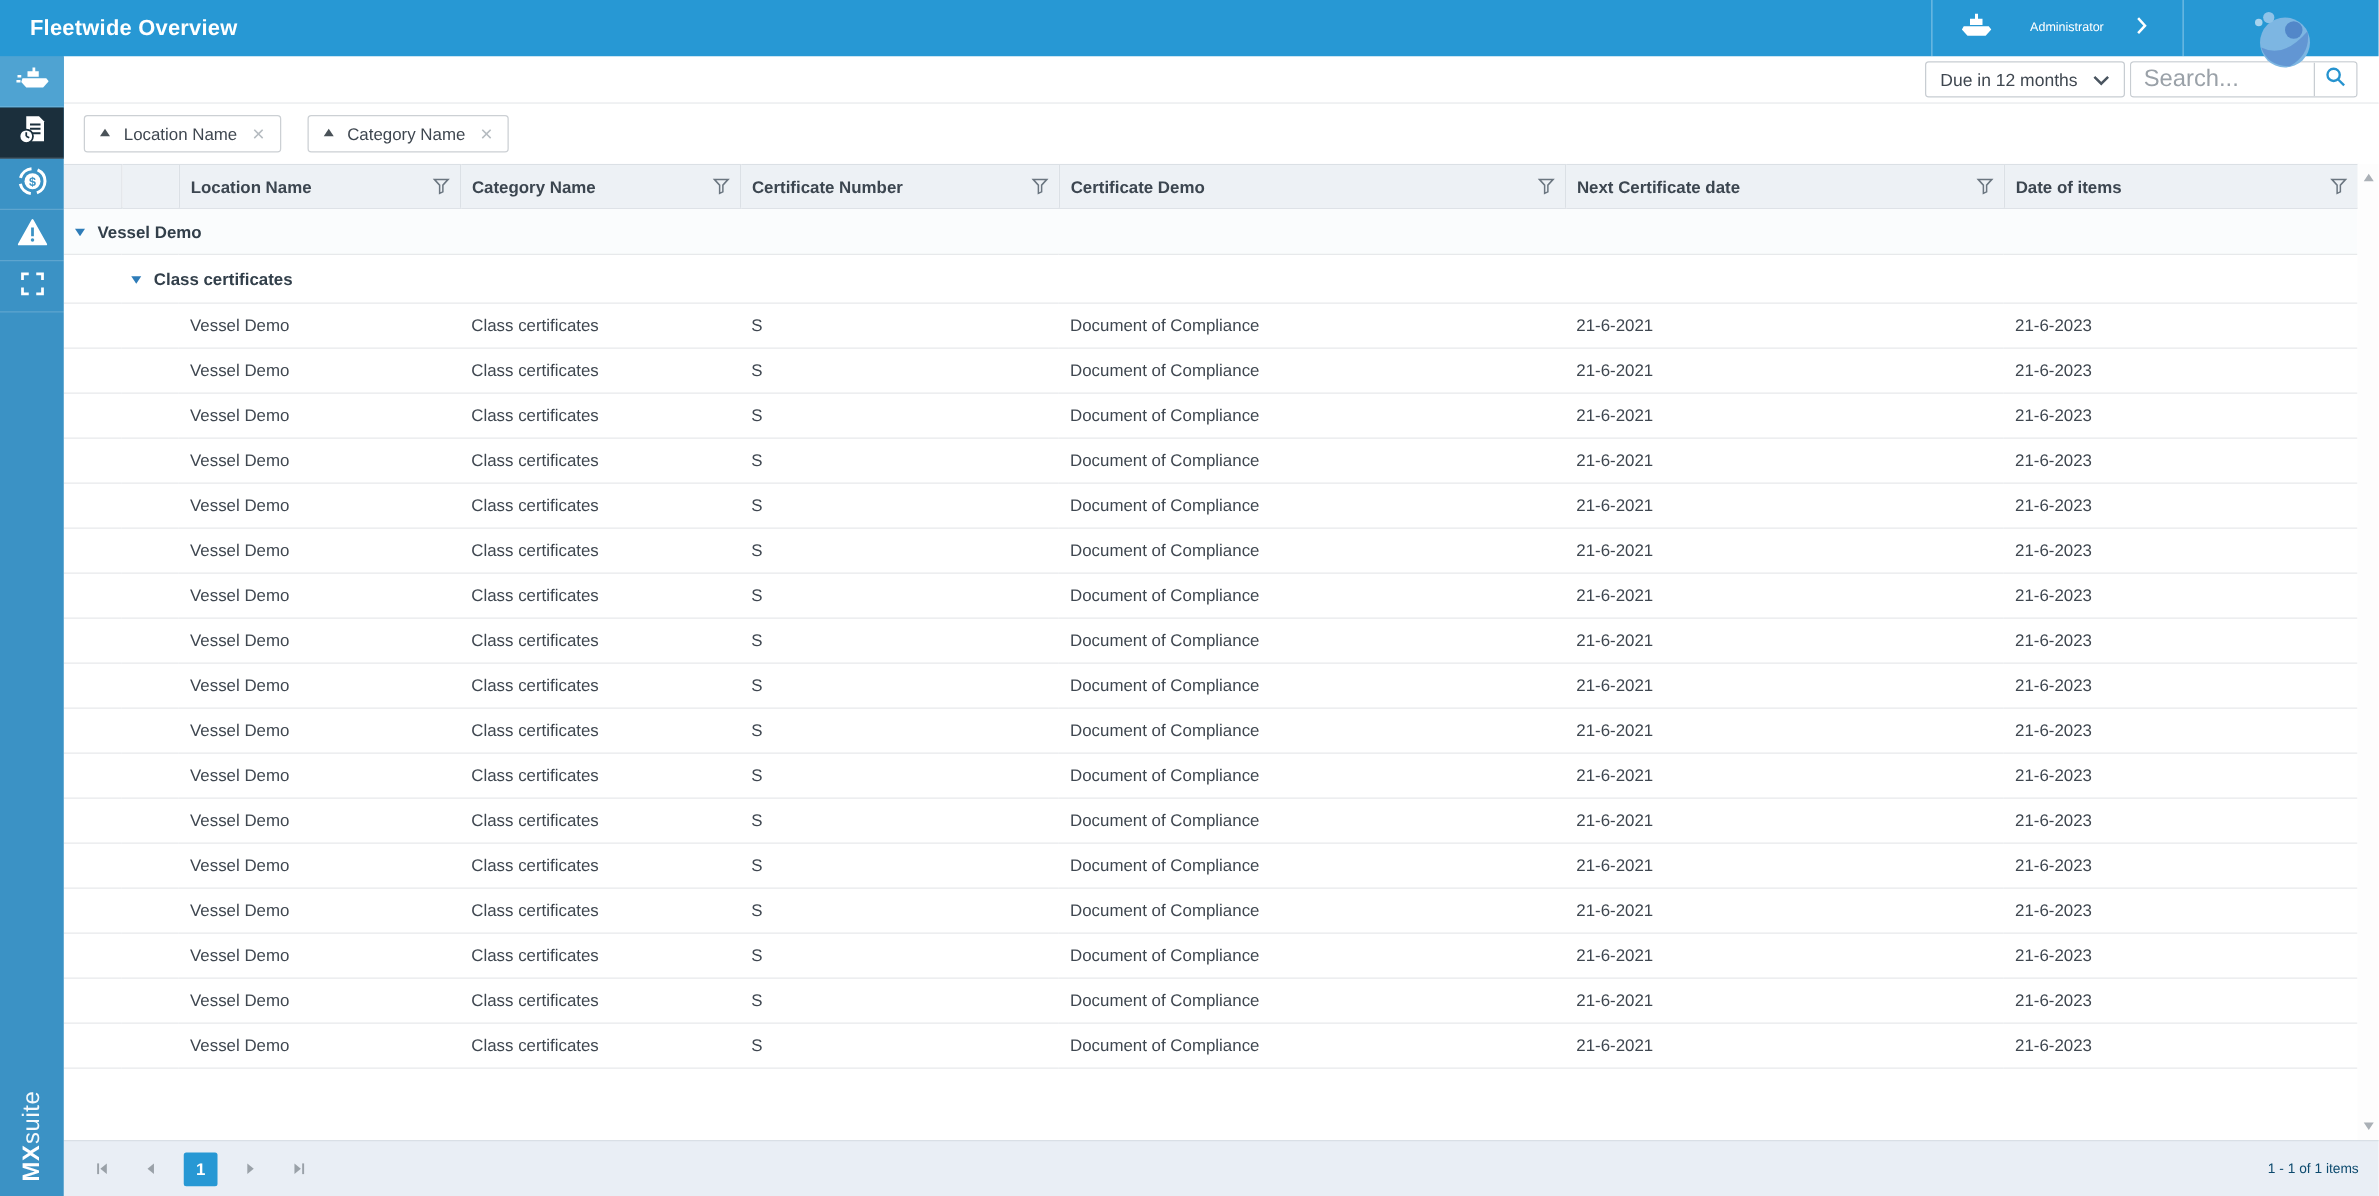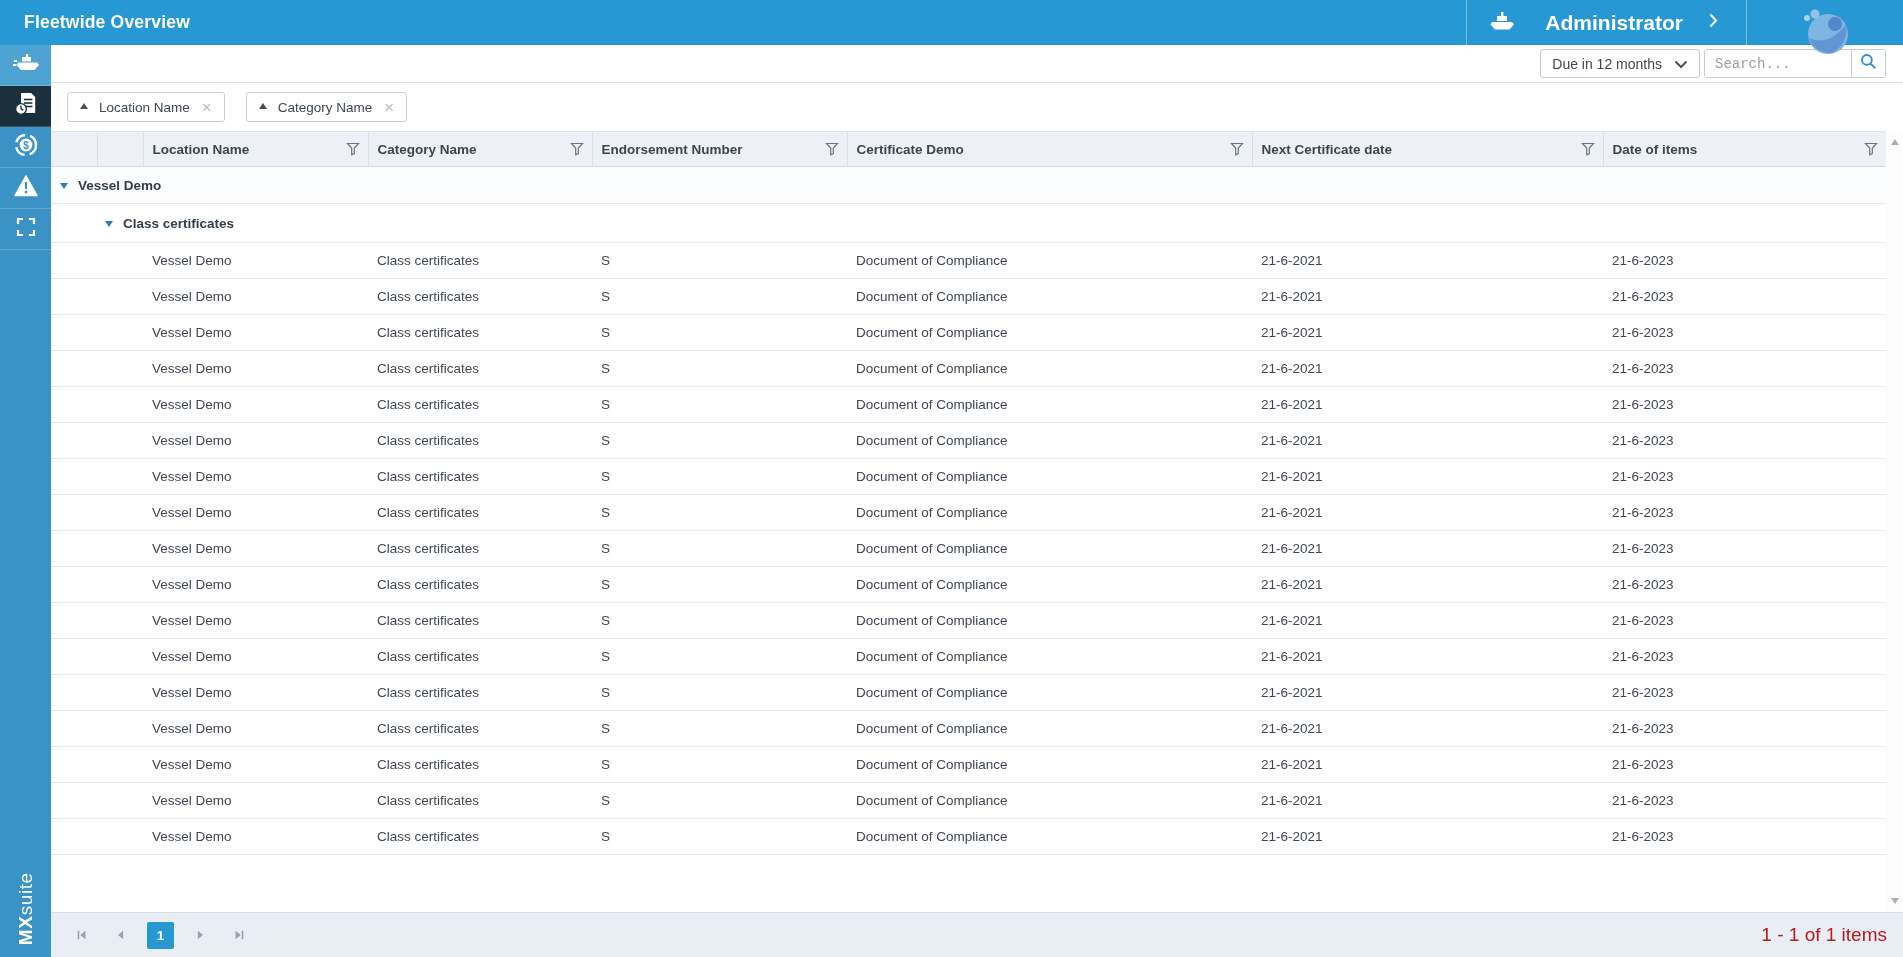--- a/index.html
+++ b/index.html
@@ -8,21 +8,21 @@
   .app { position:relative; width:1903px; height:957px; }
 
   
   .topbar { position:absolute; left:0; top:0; right:0; height:45px;
     background:#2798d4; color:#fff; display:flex; align-items:center; z-index:30; }
   .topbar-title { font-size:17.5px; font-weight:700; padding-left:24px; letter-spacing:.2px; }
   .topbar-right { margin-left:auto; display:flex; align-items:center; height:100%; }
   .top-divider { width:1px; height:100%; background:rgba(255,255,255,.38); }
   .vessel-btn { padding:0 22px; display:flex; align-items:center; height:100%; cursor:pointer; }
   .user-btn { display:flex; align-items:center; gap:26px; padding:0 28px 0 8px; height:100%; cursor:pointer; }
-  .user-name { font-size:21px;font-weight:bold; }
+  .user-name { font-size:10px; }
   .logo-wrap { width:156px; display:flex; justify-content:center; align-items:flex-start; height:100%; }
   .logo-wrap svg { margin-top:7px; }
 
   
   .sidebar { position:absolute; left:0; top:45px; bottom:0; width:51px;
     background:#3b92c5; display:flex; flex-direction:column; z-index:20; }
   .side-item { width:51px; height:41px; display:flex; align-items:center; justify-content:center;
     cursor:pointer; border-bottom:1px solid rgba(255,255,255,.18); }
   .side-item.tint { background:#4fa3d2; }
   .side-item.active { background:#1b2f3c; }
@@ -35,22 +35,22 @@
   
   .main { position:absolute; left:51px; top:45px; right:0; bottom:0; display:flex; flex-direction:column; background:#fff; }
 
   
   .toolbar { height:38px; display:flex; align-items:center; justify-content:flex-end;
     gap:4px; padding-right:17px; border-bottom:1px solid #e3e6e9; background:#fff; }
   .dropdown { height:29px; min-width:138px; border:1px solid #c8cdd2; border-radius:3px; background:#fff;
     display:flex; align-items:center; gap:12px; padding:0 11px; font-size:14px; color:#3f4750; cursor:pointer; }
   .searchbox { height:29px; width:182px; border:1px solid #c8cdd2; border-radius:3px; background:#fff;
     display:flex; overflow:hidden; }
-  .searchbox input { flex:1; border:none; outline:none; padding:0 10px; font-size:14px;
-    color:#0c4a6e; font-family:Liberation Mono, monospace; min-width:0; }
+  .searchbox input { flex:1; border:none; outline:none; padding:0 10px; font-size:19px;
+    color:#0c4a6e; font-family:Liberation Sans, sans-serif; min-width:0; }
   .searchbox input::placeholder { color:#9aa1a8; }
   .search-btn { width:34px; border-left:1px solid #c8cdd2; background:#fff; display:flex;
     align-items:center; justify-content:center; cursor:pointer; }
 
   
   .group-panel { height:48px; display:flex; align-items:center; gap:21px; padding-left:16px; background:#fff; }
   .chip { height:30px; border:1px solid #ccd0d4; border-radius:3px; background:#fff;
     display:flex; align-items:center; gap:11px; padding:0 12px; font-size:13.5px; color:#3f4750; cursor:grab; }
   .sort-asc { width:0; height:0; border:4.5px solid transparent; border-bottom:6px solid #4a5258;
     margin-top:-6px; display:inline-block; }
@@ -82,21 +82,21 @@
     border:4px solid transparent; cursor:pointer; }
   .vs-up { top:8px; border-bottom:6px solid #aab0b6; border-top:none; }
   .vs-down { bottom:8px; border-top:6px solid #aab0b6; border-bottom:none; }
 
   
   .pager { height:45px; background:#e9eef5; border-top:1px solid #d9dfe6;
     display:flex; align-items:center; padding:0 16px 0 18px; gap:13px; }
   .pg-btn { width:26px; height:26px; display:flex; align-items:center; justify-content:center; cursor:pointer; }
   .pg-num { width:27px; height:27px; background:#2798d4; color:#fff; border-radius:2px;
     display:flex; align-items:center; justify-content:center; font-size:13.5px; font-weight:700; cursor:pointer; }
-  .pager-info { margin-left:auto; font-size:19px; color:#b91c1c; }
+  .pager-info { margin-left:auto; font-size:11px; color:#0c4a6e; }
 </style>
 </head>
 <body>
 
 <div class="app">
 
   <div class="topbar">
     <div class="topbar-title">Fleetwide Overview</div>
     <div class="topbar-right">
       <div class="top-divider"></div>
@@ -248,21 +248,21 @@
             </th>
             <th>
               <span>Category Name</span>
               <span class="filter-btn">
                 <svg width="14" height="14" viewBox="0 0 14 14">
                     <path d="M1.5 1.5 h11 L8.3 6.1 v5.4 L5.7 12.7 V6.1 Z" fill="none" stroke="#6b7680" stroke-width="1.2"></path>
                   </svg>
               </span>
             </th>
             <th>
-              <span>Endorsement Number</span>
+              <span>Certificate Number</span>
               <span class="filter-btn">
                 <svg width="14" height="14" viewBox="0 0 14 14">
                     <path d="M1.5 1.5 h11 L8.3 6.1 v5.4 L5.7 12.7 V6.1 Z" fill="none" stroke="#6b7680" stroke-width="1.2"></path>
                   </svg>
               </span>
             </th>
             <th>
               <span>Certificate Demo</span>
               <span class="filter-btn">
                 <svg width="14" height="14" viewBox="0 0 14 14">

